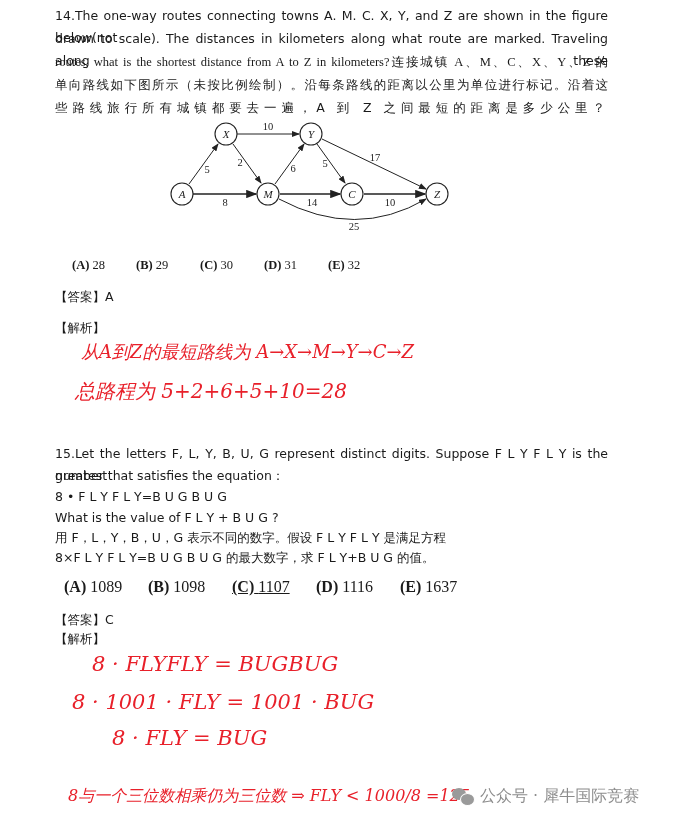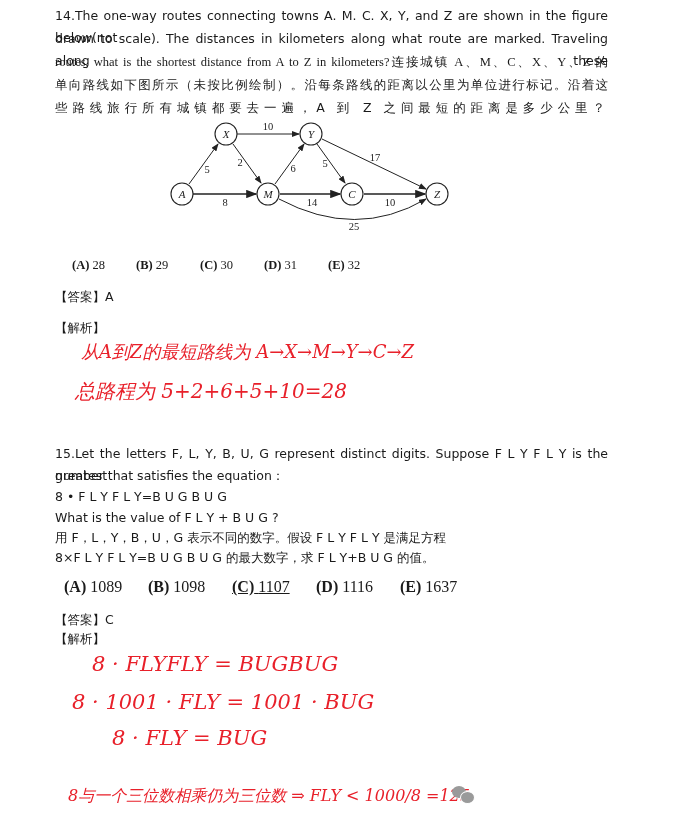--- a/index.html
+++ b/index.html
@@ -113,13 +113,14 @@
 <div class="hand" style="left:92px; top:652px; font-size:21px;">8 · FLYFLY = BUGBUG</div>
 <div class="hand" style="left:72px; top:690px; font-size:21px;">8 · 1001 · FLY = 1001 · BUG</div>
 <div class="hand" style="left:112px; top:726px; font-size:21px;">8 · FLY = BUG</div>
 <div class="hand" style="left:68px; top:786px; font-size:16px;">8与一个三位数相乘仍为三位数 ⇒ FLY &lt; 1000/8 =125</div>
 
 <div class="watermark">
   <span class="wm-icon">
       <span class="b1"></span>
       <span class="b2"></span>
     </span>
+  <span>公众号 · 犀牛国际竞赛</span>
 </div>
 
 </body></html>

